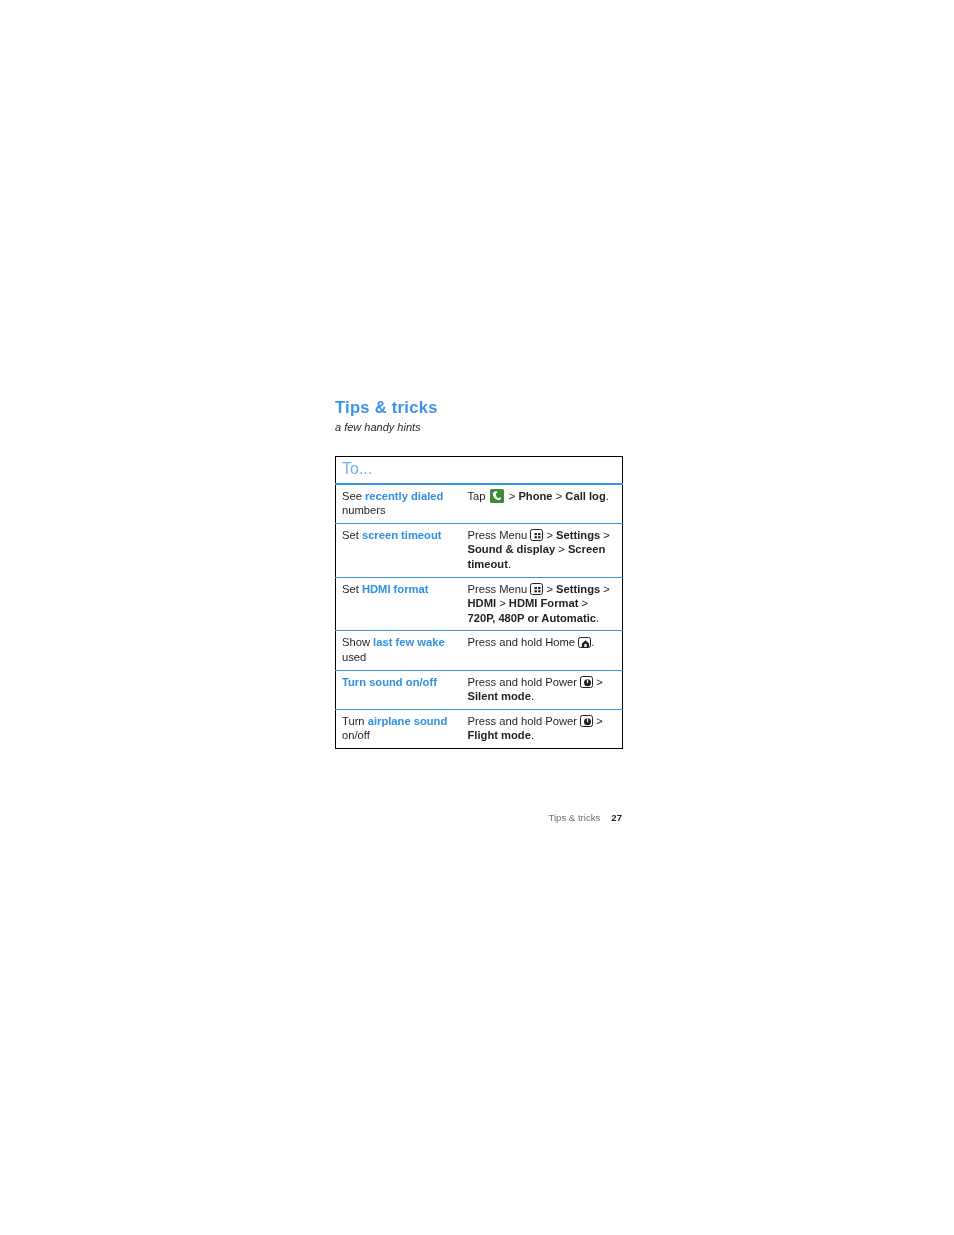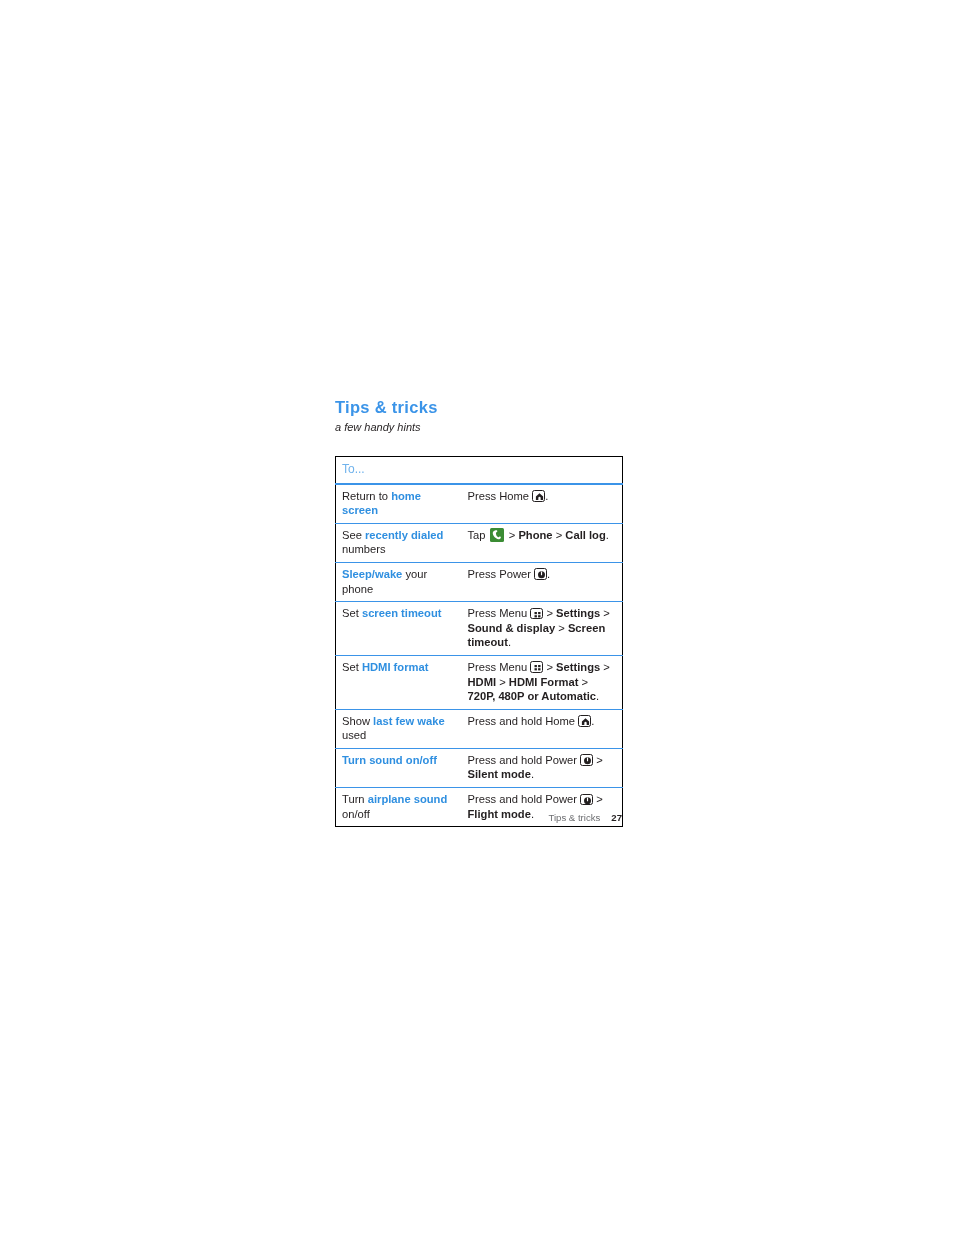--- a/index.html
+++ b/index.html
@@ -60,21 +60,21 @@
     padding: 4px 4px 5px 6px;
     font-size: 11.2px;
     line-height: 14.6px;
     color: #231f20;
     text-align: left;
     font-weight: normal;
   }
 
   .hdr-row th {
     color: #6fb2ec;
-    font-size: 12px;
+    font-size: 16px;
     padding-top: 5px;
     padding-bottom: 6px;
     border-bottom: 2.2px solid #3b94e8;
   }
 
   .tips-table tbody tr + tr td {
     border-top: 1.3px solid #3b94e8;
   }
 
   .blue { color: #2f8fe0; font-weight: bold; }
@@ -137,38 +137,24 @@
         <col class="c2">
       </colgroup>
     <thead>
       <tr class="hdr-row">
         <th>To...</th>
         <th></th>
       </tr>
     </thead>
     <tbody>
         <tr>
-          <td><span>Return to </span><span class="blue">home screen</span></td>
-          <td class="cell-right"><span>Press Home </span><span class="key"><svg width="13" height="11.5" viewBox="0 0 13 11.5">
-                <path d="M6.5 2.3 L10.1 5.6 L10.1 9.0 L2.9 9.0 L2.9 5.6 Z" fill="#231f20"></path>
-                <path d="M5.35 9.0 L5.35 6.9 a1.15 1.15 0 0 1 2.3 0 L7.65 9.0 Z" fill="#ffffff"></path>
-              </svg></span><span>.</span></td>
-        </tr>
-        <tr>
           <td><span>See </span><span class="blue">recently dialed</span><span> numbers</span></td>
           <td class="cell-right"><span>Tap </span><span class="phone-icon"><svg width="14" height="14" viewBox="0 0 14 14">
                 <path d="M5.0 2.6c1.1-.5 1.9-.5 2.2.1.35.7-.1 1.25-.75 1.6-.45.25-.6.75-.45 1.6.2 1.2.75 2.2 1.5 2.85.6.5 1.1.5 1.5.2.6-.45 1.25-.65 1.7-.05.4.55.05 1.3-.95 2-1.0.7-2.3.45-3.6-.65C4.0 8.9 3.0 7.2 2.8 5.55 2.65 4.2 3.2 3.35 5.0 2.6z" fill="#ffffff"></path>
               </svg></span><span class="gt"> &gt; </span><span class="bold">Phone</span><span class="gt"> &gt; </span><span class="bold">Call log</span><span>.</span></td>
-        </tr>
-        <tr>
-          <td><span class="blue">Sleep/wake</span><span> your phone</span></td>
-          <td class="cell-right"><span>Press Power </span><span class="key"><svg width="13" height="11.5" viewBox="0 0 13 11.5">
-                <circle cx="6.5" cy="5.75" r="3.5" fill="#231f20"></circle>
-                <rect x="5.95" y="2.55" width="1.15" height="3.6" rx="0.5" fill="#ffffff"></rect>
-              </svg></span><span>.</span></td>
         </tr>
         <tr>
           <td><span>Set </span><span class="blue">screen timeout</span></td>
           <td class="cell-right"><span>Press Menu </span><span class="key"><svg width="13" height="11.5" viewBox="0 0 13 11.5">
                 <rect x="3.5" y="3.0" width="2.4" height="2.2" fill="#231f20"></rect>
                 <rect x="7.1" y="3.0" width="2.4" height="2.2" fill="#231f20"></rect>
                 <rect x="3.5" y="6.2" width="2.4" height="2.2" fill="#231f20"></rect>
                 <rect x="7.1" y="6.2" width="2.4" height="2.2" fill="#231f20"></rect>
               </svg></span><span class="gt"> &gt; </span><span class="bold">Settings</span><span class="gt"> &gt; </span><span class="bold">Sound &amp; display</span><span class="gt"> &gt; </span><span class="bold">Screen timeout</span><span>.</span></td>
         </tr>

